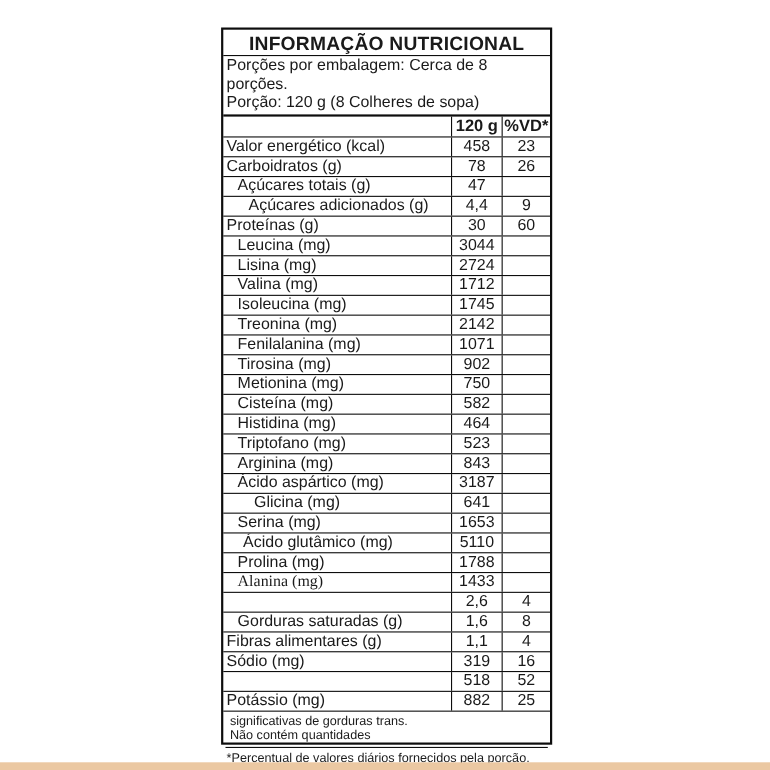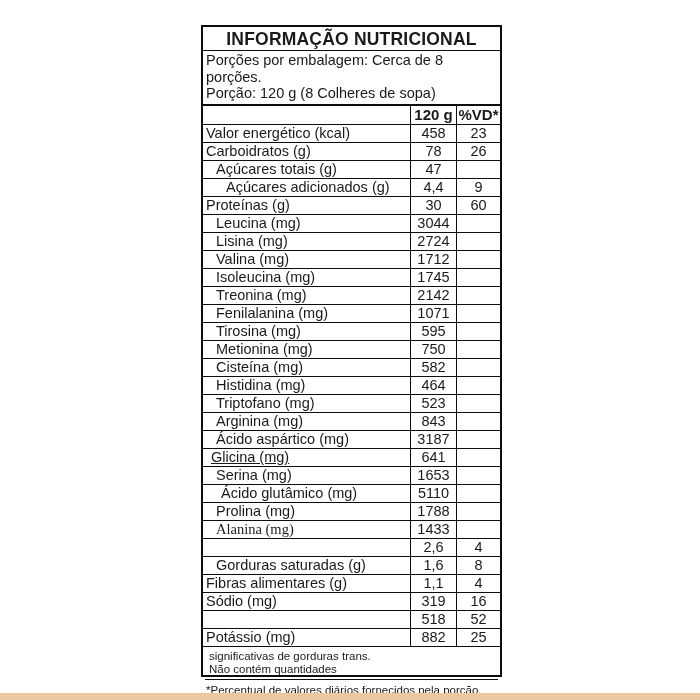--- a/index.html
+++ b/index.html
@@ -191,21 +191,21 @@
     <div class="cell-amount">2142</div>
     <div class="cell-dv"></div>
   </div>
         <div class="grid-row">
     <div class="cell-name" style="padding-left: 13px;">Fenilalanina (mg)</div>
     <div class="cell-amount">1071</div>
     <div class="cell-dv"></div>
   </div>
         <div class="grid-row">
     <div class="cell-name" style="padding-left: 13px;">Tirosina (mg)</div>
-    <div class="cell-amount">595</div>
+    <div class="cell-amount">902</div>
     <div class="cell-dv"></div>
   </div>
         <div class="grid-row">
     <div class="cell-name" style="padding-left: 13px;">Metionina (mg)</div>
     <div class="cell-amount">750</div>
     <div class="cell-dv"></div>
   </div>
         <div class="grid-row">
     <div class="cell-name" style="padding-left: 13px;">Cisteína (mg)</div>
     <div class="cell-amount">582</div>
@@ -225,21 +225,21 @@
     <div class="cell-name" style="padding-left: 13px;">Arginina (mg)</div>
     <div class="cell-amount">843</div>
     <div class="cell-dv"></div>
   </div>
         <div class="grid-row">
     <div class="cell-name" style="padding-left: 13px;">Ácido aspártico (mg)</div>
     <div class="cell-amount">3187</div>
     <div class="cell-dv"></div>
   </div>
         <div class="grid-row">
-    <div class="cell-name" style="padding-left: 8px; text-decoration: underline;">Glicina (mg)</div>
+    <div class="cell-name" style="padding-left: 28px;">Glicina (mg)</div>
     <div class="cell-amount">641</div>
     <div class="cell-dv"></div>
   </div>
         <div class="grid-row">
     <div class="cell-name" style="padding-left: 13px;">Serina (mg)</div>
     <div class="cell-amount">1653</div>
     <div class="cell-dv"></div>
   </div>
         <div class="grid-row">
     <div class="cell-name" style="padding-left: 18px;">Ácido glutâmico (mg)</div>

